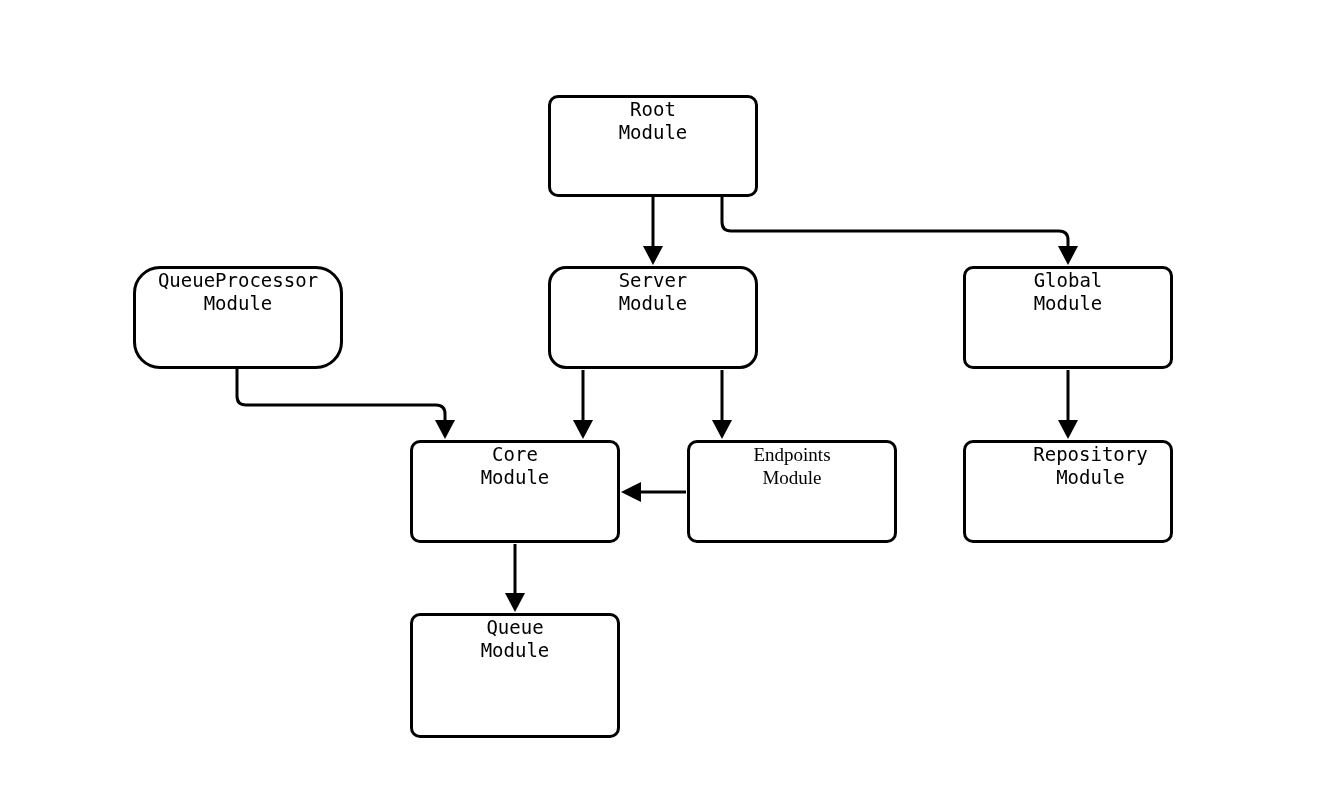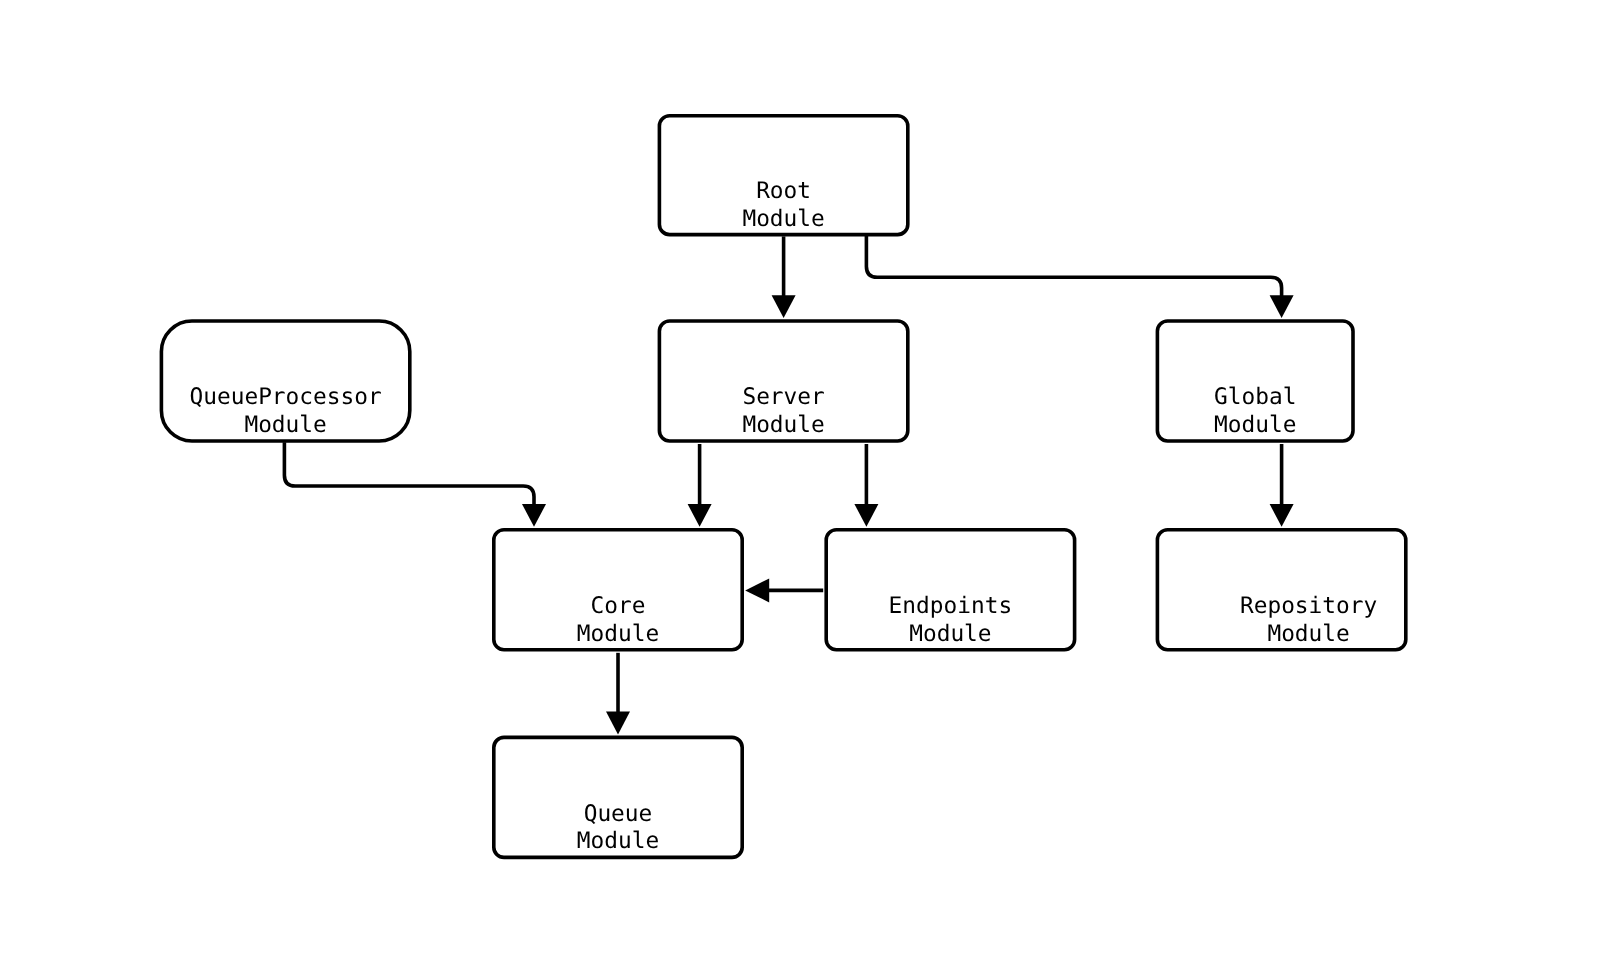--- a/index.html
+++ b/index.html
@@ -25,21 +25,21 @@
   }
   .node {
     position: absolute;
     box-sizing: border-box;
     background: #ffffff;
     border: 3px solid #000000;
     border-radius: 10px;
     display: flex;
     flex-direction: column;
     align-items: center;
-    justify-content: flex-end;
+    justify-content: flex-start;
     text-align: center;
     color: #000000;
     font-size: 19px;
     line-height: 23px;
     letter-spacing: 0px;
     font-weight: 500;
     white-space: pre;
   }
   .node-line {
     display: block;
@@ -100,43 +100,43 @@
   <div class="node" style="left:548px; top:95px; width:210px; height:102px;">
     <span class="node-line">Root</span>
     <span class="node-line">Module</span>
   </div>
 
   <div class="node" style="left:133px; top:266px; width:210px; height:103px;border-radius:27px;">
     <span class="node-line">QueueProcessor</span>
     <span class="node-line">Module</span>
   </div>
 
-  <div class="node" style="left:548px; top:266px; width:210px; height:103px;">
+  <div class="node" style="left:548px; top:266px; width:210px; height:103px;border-radius:18px;">
     <span class="node-line">Server</span>
     <span class="node-line">Module</span>
   </div>
 
-  <div class="node" style="left:963px; top:266px; width:166px; height:103px;">
+  <div class="node" style="left:963px; top:266px; width:210px; height:103px;">
     <span class="node-line">Global</span>
     <span class="node-line">Module</span>
   </div>
 
   <div class="node" style="left:410px; top:440px; width:210px; height:103px;">
     <span class="node-line">Core</span>
     <span class="node-line">Module</span>
   </div>
 
-  <div class="node" style="left:687px; top:440px; width:210px; height:103px;">
+  <div class="node" style="left:687px; top:440px; width:210px; height:103px;font-family:Liberation Serif, serif;">
     <span class="node-line">Endpoints</span>
     <span class="node-line">Module</span>
   </div>
 
   <div class="node" style="left:963px; top:440px; width:210px; height:103px;padding-left:45px;">
     <span class="node-line">Repository</span>
     <span class="node-line">Module</span>
   </div>
 
-  <div class="node" style="left:410px; top:613px; width:210px; height:103px;">
+  <div class="node" style="left:410px; top:613px; width:210px; height:125px;">
     <span class="node-line">Queue</span>
     <span class="node-line">Module</span>
   </div>
 
 </div>
 
 </body></html>

